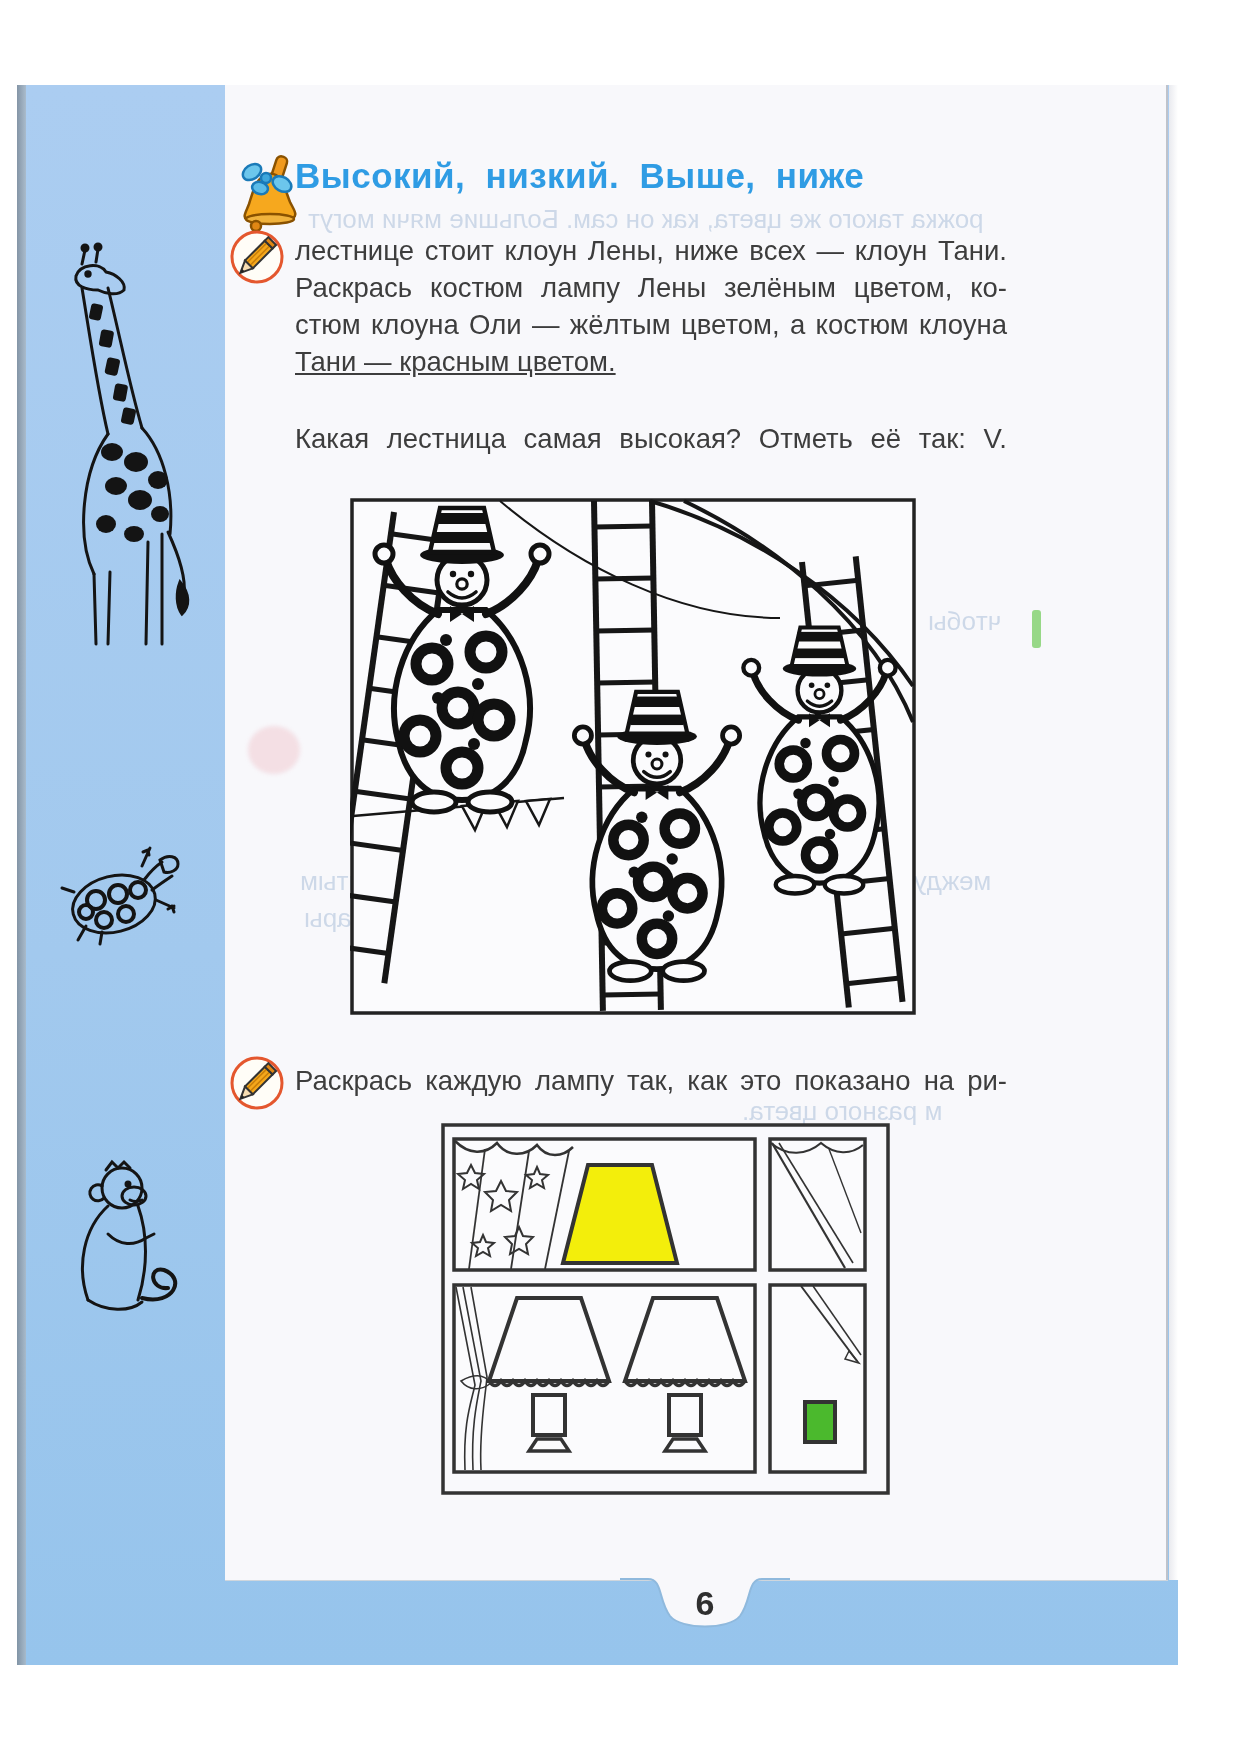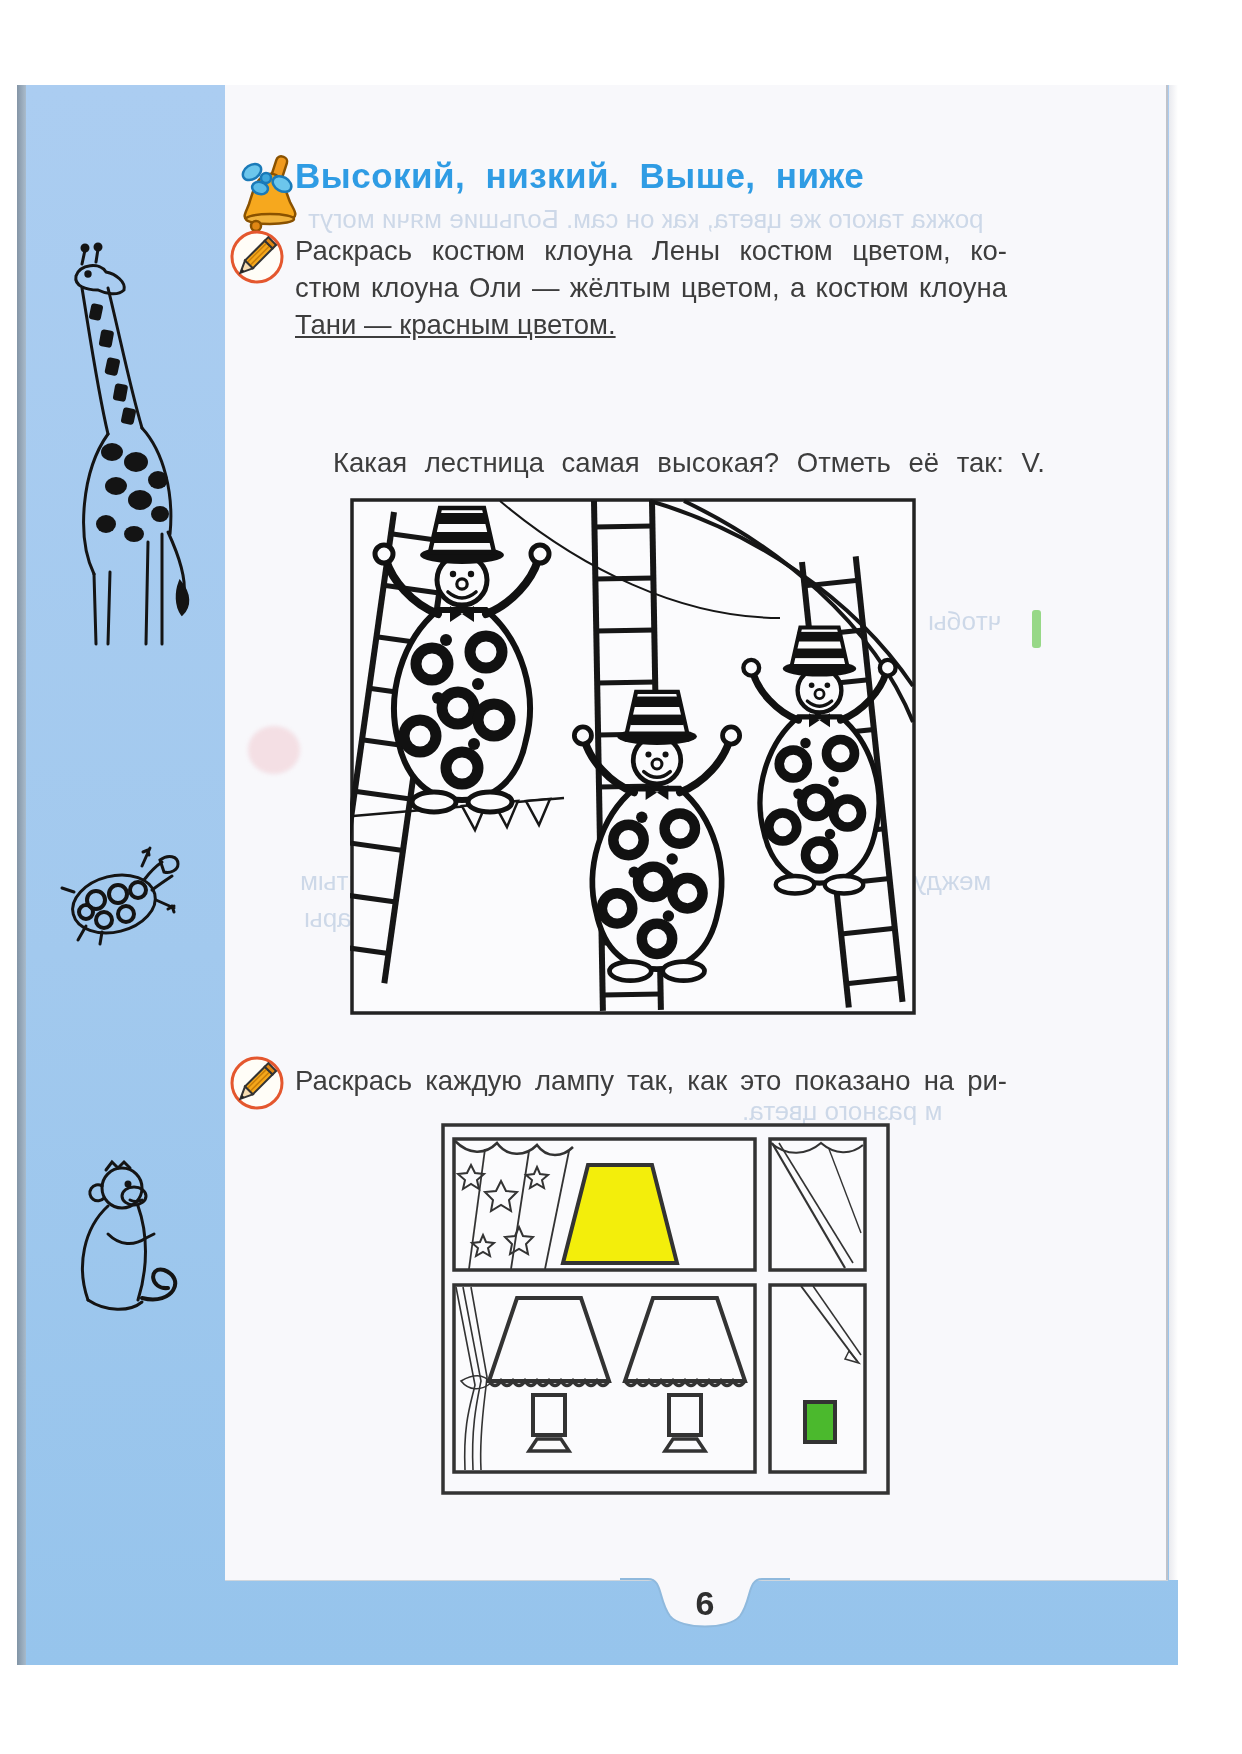--- a/index.html
+++ b/index.html
@@ -100,25 +100,26 @@
       <line x1="12" y1="28" x2="40" y2="28" stroke="#c97e0a" stroke-width="1.5"></line>
       <line x1="12" y1="32" x2="40" y2="32" stroke="#c97e0a" stroke-width="1.5"></line>
       <polygon points="40,24 52,29.5 40,35" fill="#f7ddb2" stroke="#333" stroke-width="2"></polygon>
       <polygon points="48,27.7 52,29.5 48,31.3" fill="#222"></polygon>
       <rect x="7" y="24" width="5" height="11" fill="#e08714" stroke="#333" stroke-width="2"></rect>
     </g>
   </svg>
 </div>
 
 <div class="abs para" style="top:232px;">
-  <div class="tline">Раскрась костюм клоуна Лены костюм цветом, ко-</div>
+  <div class="tline">лестнице стоит клоун Лены, ниже всех — клоун Тани.</div>
+  <div class="tline">Раскрась костюм лампу Лены зелёным цветом, ко-</div>
   <div class="tline">стюм клоуна Оли — жёлтым цветом, а костюм клоуна</div>
   <div class="tline last">Тани — красным цветом.</div>
 </div>
-<div class="abs qline" style="top:444px;margin-left:38px;">Какая лестница самая высокая? Отметь её так: V.</div>
+<div class="abs qline" style="top:420px;">Какая лестница самая высокая? Отметь её так: V.</div>
 
 <div class="abs" style="left:350px;top:498px;width:566px;height:517px;">
   <svg width="566" height="517" viewBox="0 0 566 517">
     <rect x="2" y="2" width="562" height="513" fill="#fbfbfd" stroke="#222" stroke-width="3.5"></rect>
 
     <path d="M300,3 C400,32 502,98 563,188" fill="none" stroke="#161616" stroke-width="4"></path>
     <path d="M334,3 C428,48 522,124 563,224" fill="none" stroke="#161616" stroke-width="4"></path>
     <path d="M150,3 C230,70 330,120 430,120" fill="none" stroke="#161616" stroke-width="2"></path>
 
     <g stroke="#161616" stroke-width="2.5" fill="#fbfbfd">

